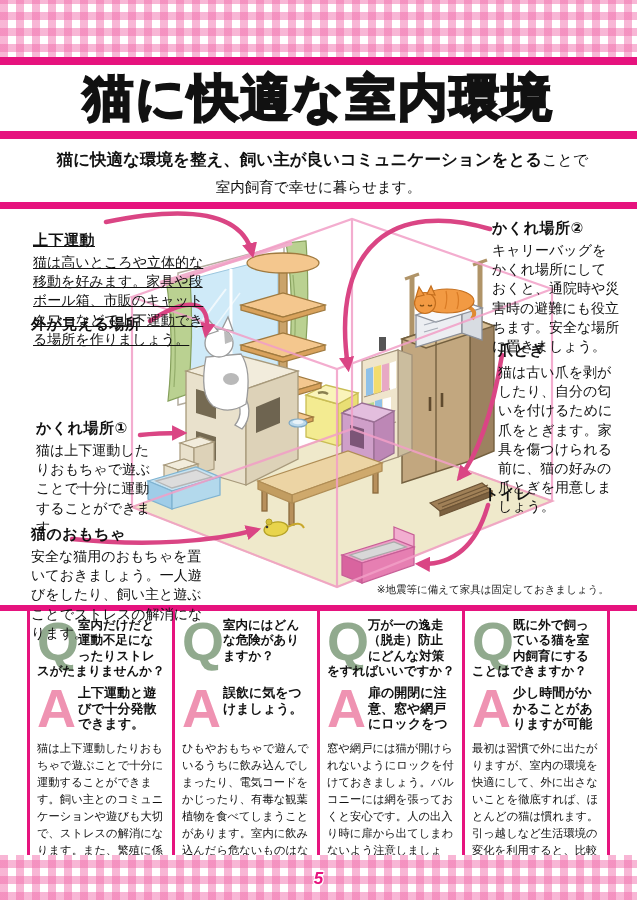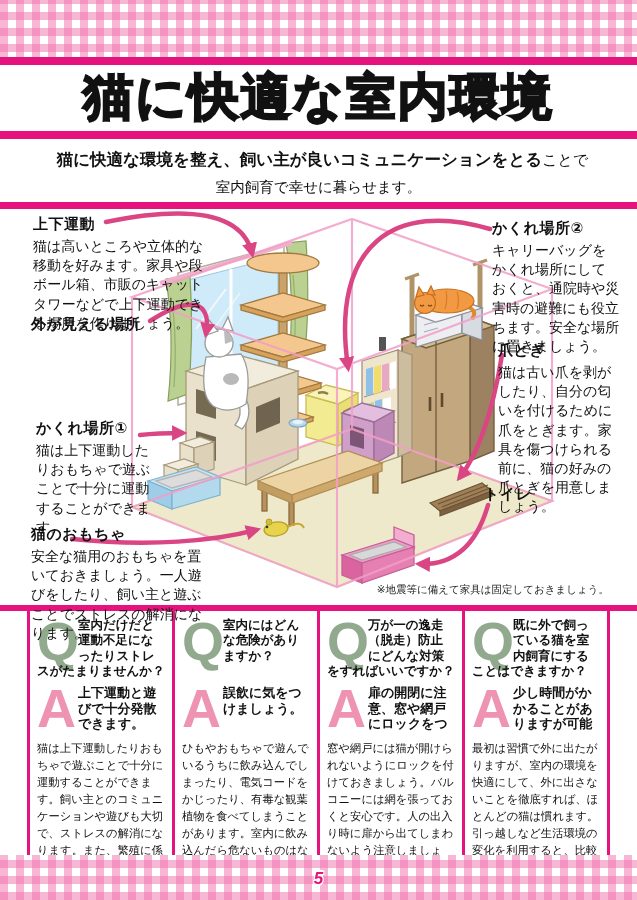--- a/index.html
+++ b/index.html
@@ -8,34 +8,34 @@
     background:
       repeating-linear-gradient(0deg, rgba(241,110,172,.50) 0 8px, rgba(255,255,255,0) 8px 16px),
       repeating-linear-gradient(90deg, rgba(241,110,172,.50) 0 8px, rgba(255,255,255,0) 8px 16px),
       #fff;}
   .content{position:absolute;top:57px;left:0;right:0;height:798px;background:#fff;}
   .bar{position:absolute;left:0;right:0;background:#e6137e;}
   .bar1{top:0;height:8px;}
   .bar2{top:74px;height:8px;}
   .bar3{top:145px;height:7px;}
   .bar4{top:548px;height:6px;}
-  .title-band{position:absolute;top:8px;left:0;right:0;height:66px;display:flex;align-items:flex-end;justify-content:center;}
+  .title-band{position:absolute;top:8px;left:0;right:0;height:66px;display:flex;align-items:center;justify-content:center;}
   .title-band h1{margin:0;font-size:50px;font-weight:900;color:#111;letter-spacing:2px;-webkit-text-stroke:2.2px #111;}
   .subtitle-band{position:absolute;top:82px;left:0;right:0;height:63px;text-align:center;padding-top:10px;box-sizing:border-box;color:#111;}
   .subtitle-l1{font-size:16.5px;}
   .subtitle-l1 .b{font-weight:bold;padding-left:8px;}
   .subtitle-l1 .n{font-weight:normal;font-size:15px;}
   .subtitle-l2{font-size:14.5px;margin-top:7px;}
 
   .diagram{position:absolute;top:152px;left:0;right:0;height:396px;}
   .diagram svg{position:absolute;top:0;left:0;z-index:1;}
   .dlabel{position:absolute;z-index:2;color:#111;}
   .dlabel h3{font-size:15px;font-weight:bold;margin:0 0 3px 0;letter-spacing:.5px;}
   .dlabel p{font-size:14px;line-height:1.37;margin:0;}
-  .L0{left:33px;top:6px;width:178px;}
+  .L0{left:33px;top:22px;width:178px;text-decoration:underline;}
   .L1{left:31px;top:106px;width:126px;}
   .L2{left:36px;top:210px;width:116px;}
   .L3{left:31px;top:316px;width:184px;}
   .L4{left:492px;top:10px;width:128px;}
   .L5{left:498px;top:132px;width:124px;font-family:Liberation Serif, serif;}
   .L6{left:484px;top:276px;width:142px;}
   .diagram-note{position:absolute;right:28px;top:374px;font-size:10.5px;color:#222;z-index:2;}
 
   .qa{position:absolute;top:554px;left:27px;right:27px;bottom:0;display:flex;
       border-left:3px solid #e6137e;border-right:3px solid #e6137e;}

